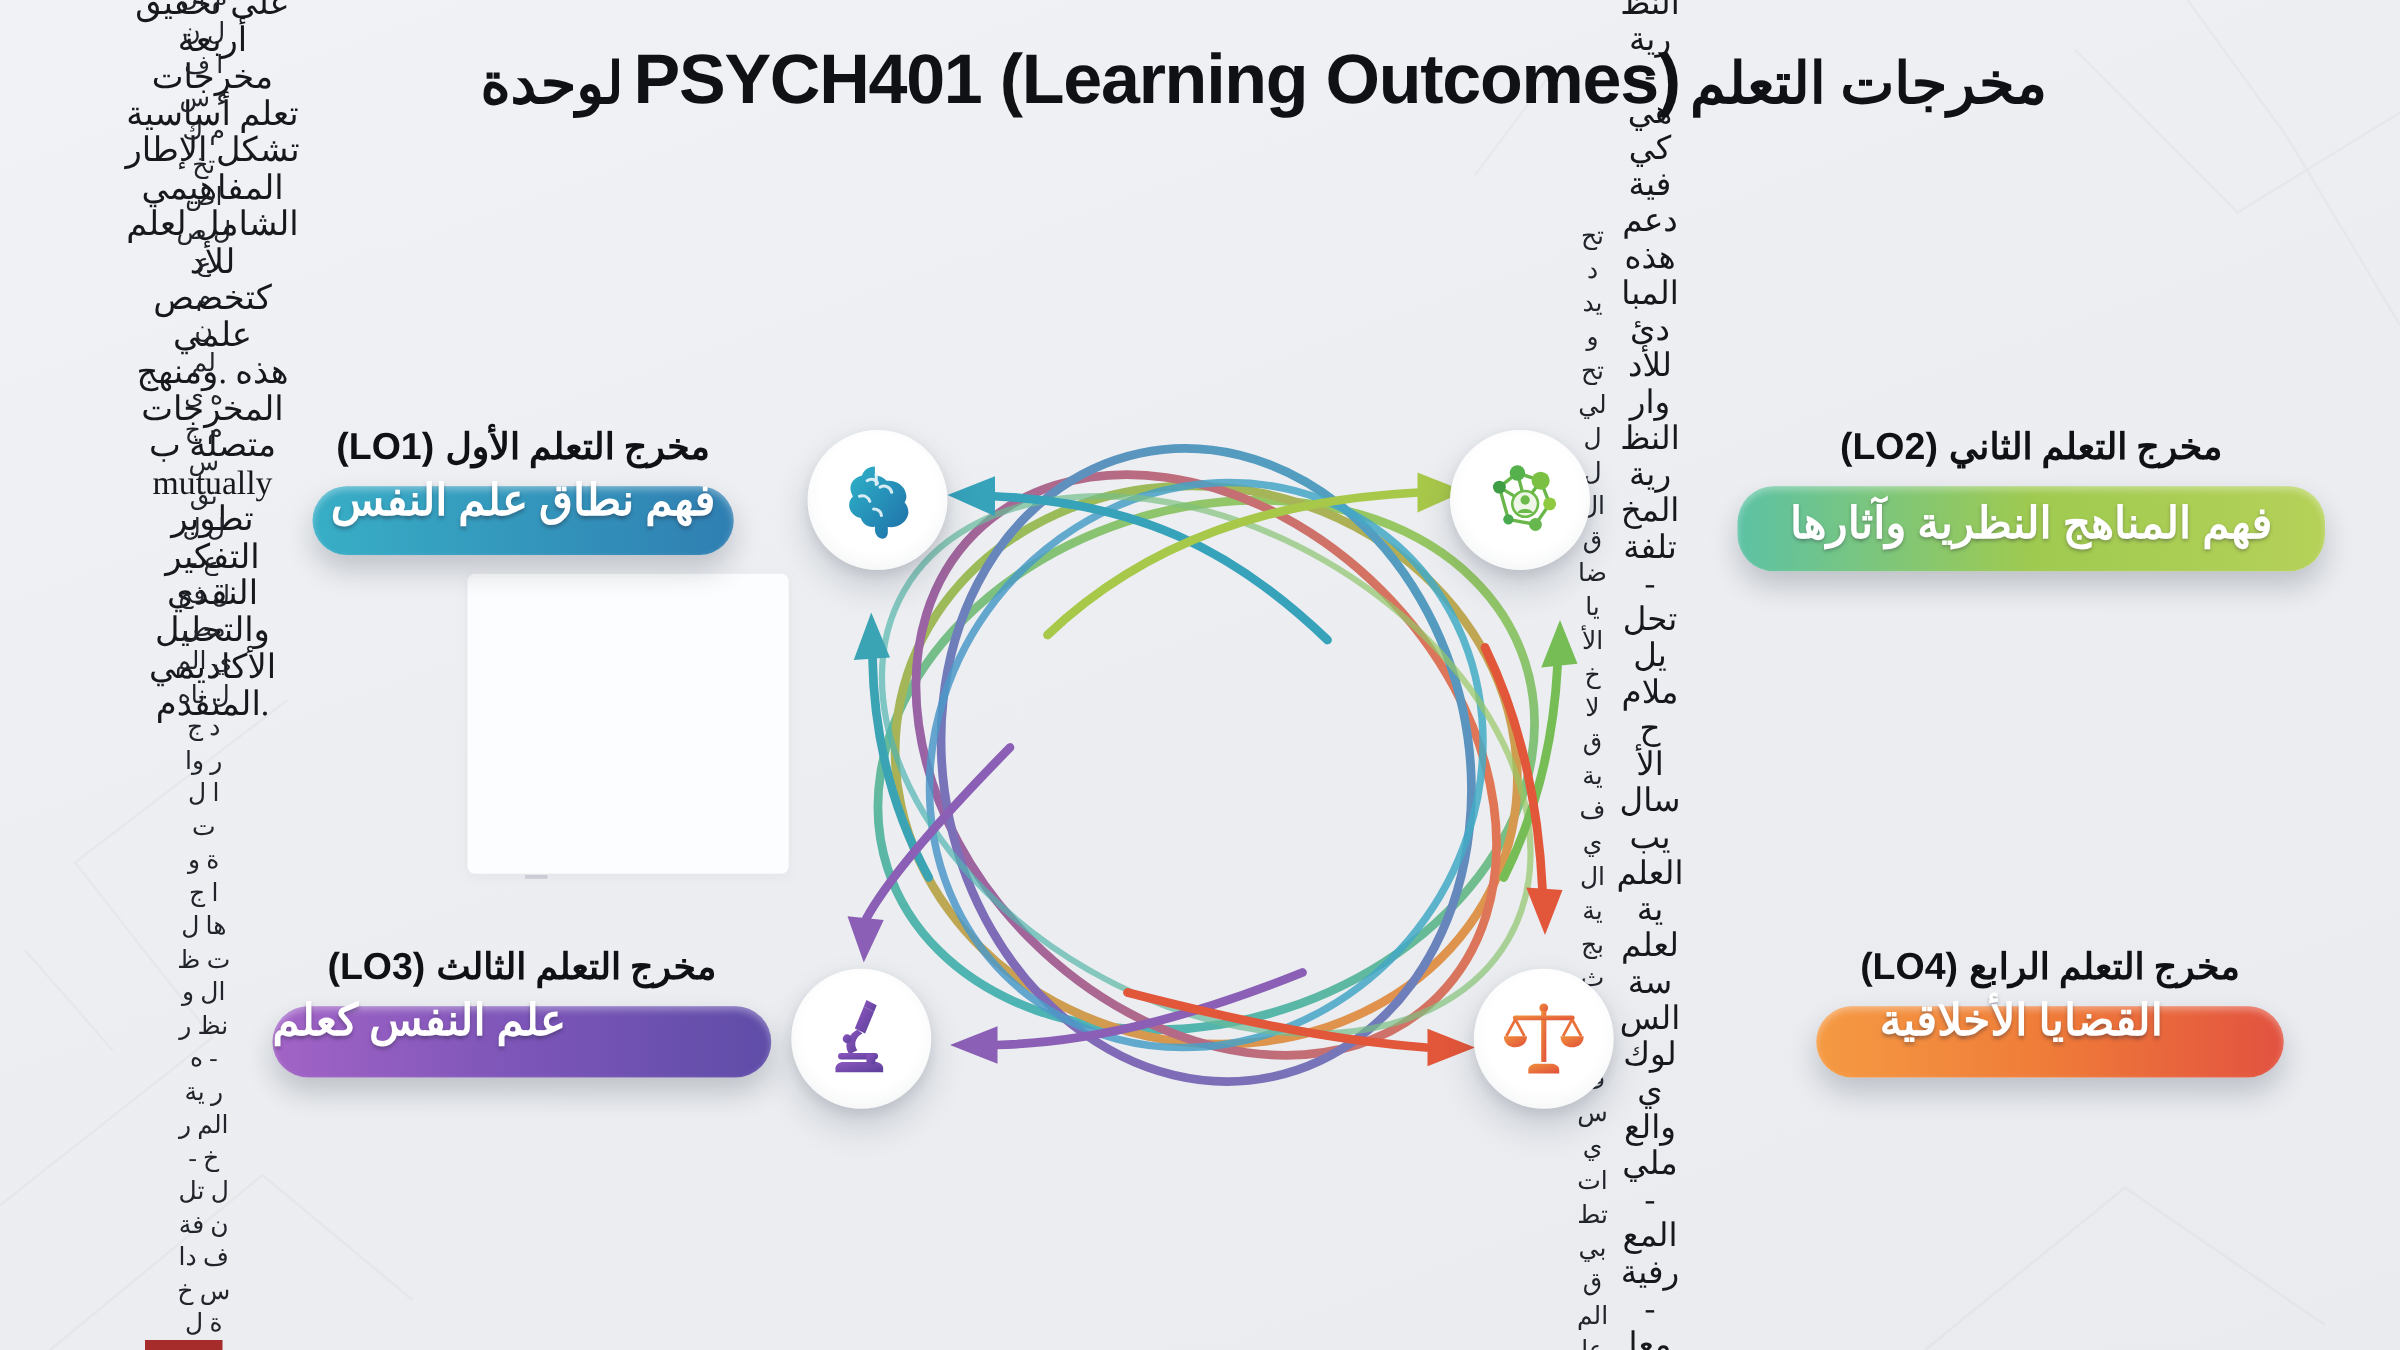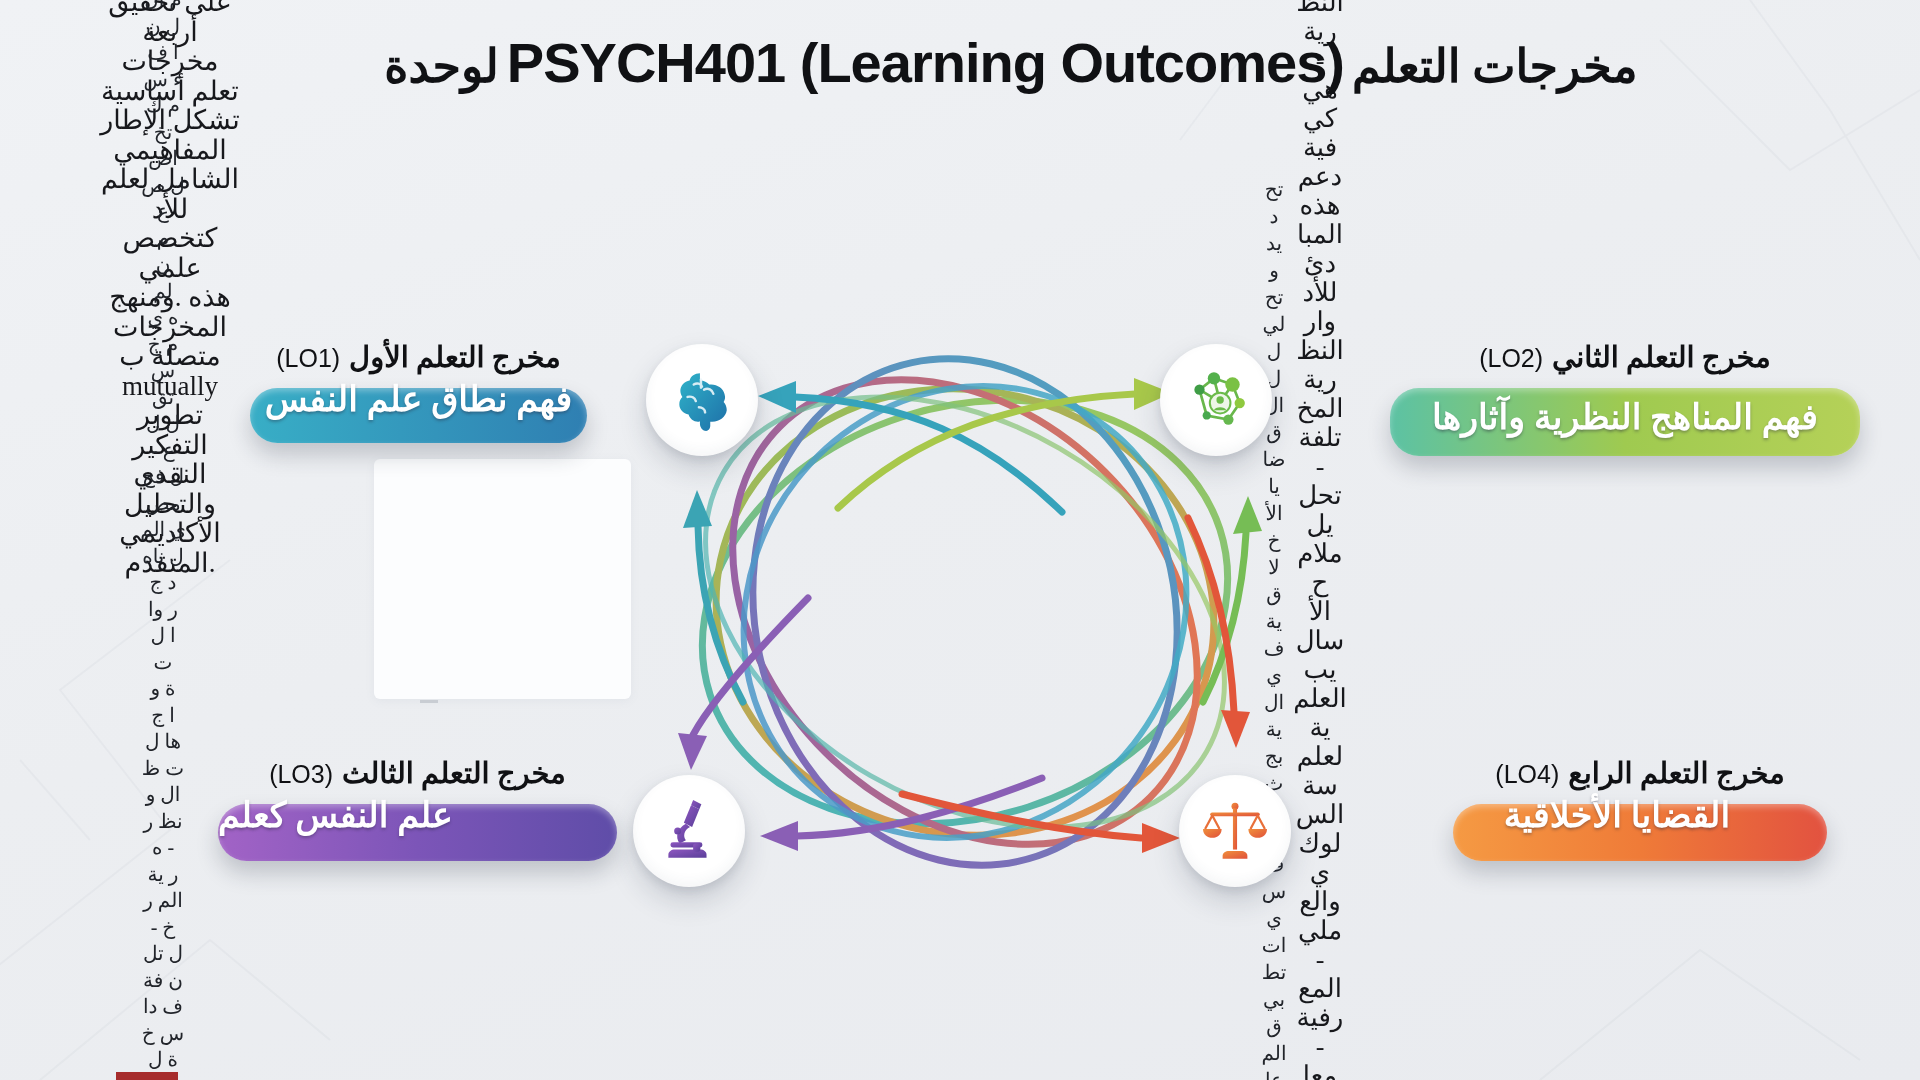--- a/index.html
+++ b/index.html
@@ -21,21 +21,21 @@
   .col-line{white-space:nowrap;}
   .col-words{left:86px;top:-12px;width:168px;font-size:27px;line-height:29.5px;}
   .col-letters{left:128px;top:-14px;width:70px;font-size:20px;line-height:26.5px;color:#21242a;}
   .col-mid-main{left:1282px;top:-12px;width:76px;font-size:26px;line-height:29px;}
   .col-mid-side{left:1252px;top:176px;width:44px;font-size:20px;line-height:27px;color:#21242a;}
 
   
   .lo{position:absolute;}
   .lo-head{display:flex;justify-content:center;align-items:baseline;gap:9px;
            font-size:29px;font-weight:700;color:#101114;white-space:nowrap;}
-  .head-code{font-family:"Liberation Sans", sans-serif;font-size:25px;font-weight:400;}
+  .head-code{font-family:"Liberation Sans", sans-serif;font-size:30px;font-weight:700;}
   .lo-pill{position:relative;margin-top:14px;height:55px;border-radius:29px;
            box-shadow:0 12px 22px rgba(30,40,60,.22), inset 0 3px 6px rgba(255,255,255,.35);
            display:flex;justify-content:center;}
   .pill-text{margin-top:-9px;color:#fff;font-size:35px;font-weight:700;white-space:nowrap;
              font-family:"Liberation Serif", serif;
              text-shadow:0 2px 3px rgba(40,40,60,.35);}
   .lo1{left:250px;top:340px;width:337px;}
   .lo2{left:1390px;top:340px;width:470px;}
   .lo3{left:218px;top:756px;width:399px;}
   .lo4{left:1453px;top:756px;width:374px;}

